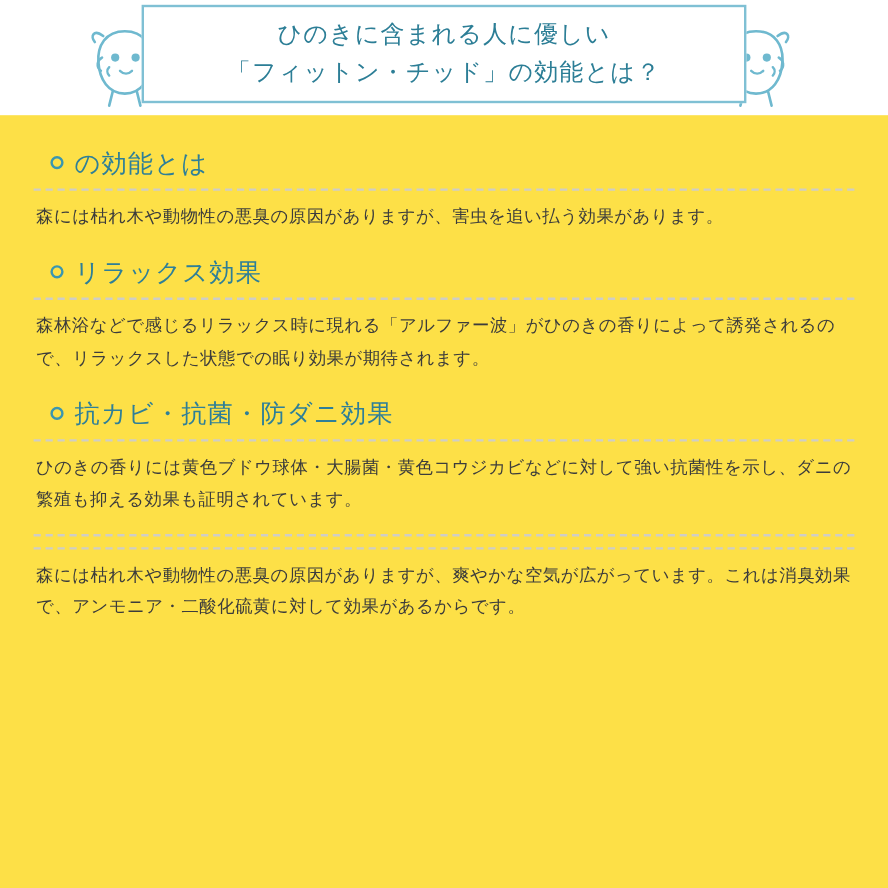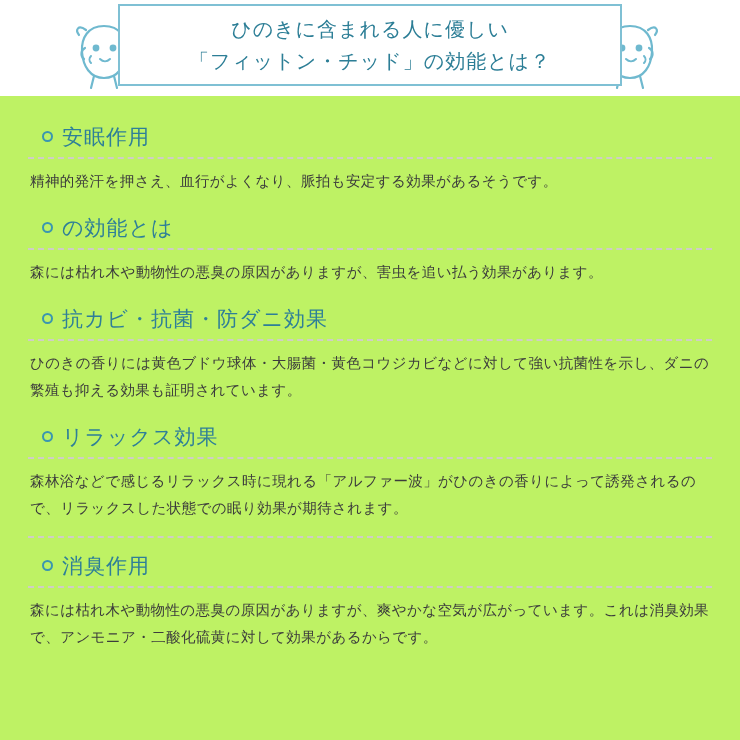--- a/index.html
+++ b/index.html
@@ -11,21 +11,21 @@
     height: 740px;
     background: #f2f1ec;
     font-family: "Liberation Sans", sans-serif;
     color: #3f3f3f;
     overflow: hidden;
   }
   .page {
     position: relative;
     width: 740px;
     height: 740px;
-    background: #bef264;
+    background: #fde047;
     box-sizing: border-box;
   }
 
   
   .header {
     position: relative;
     height: 96px;
     background: #ffffff;
   }
   .banner {
@@ -160,73 +160,59 @@
     </div>
 
     <div class="banner">
       <div class="banner-line">ひのきに含まれる人に優しい</div>
       <div class="banner-line">「フィットン・チッド」の効能とは？</div>
     </div>
   </div>
 
   <div class="content">
 
-    <div class="section">
-      <div class="sec-head">
-        <span class="sec-circle"></span>
-        <span class="sec-title">安眠作用</span>
-      </div>
-      <div class="divider"></div>
-      <div class="sec-body">
-        <p>精神的発汗を押さえ、血行がよくなり、脈拍も安定する効果があるそうです。</p>
-      </div>
-    </div>
 
     <div class="section">
       <div class="sec-head">
         <span class="sec-circle"></span>
         <span class="sec-title">の効能とは</span>
       </div>
       <div class="divider"></div>
       <div class="sec-body">
         <p>森には枯れ木や動物性の悪臭の原因がありますが、害虫を追い払う効果があります。</p>
       </div>
     </div>
 
     <div class="section">
       <div class="sec-head">
         <span class="sec-circle"></span>
-        <span class="sec-title">抗カビ・抗菌・防ダニ効果</span>
-      </div>
-      <div class="divider"></div>
-      <div class="sec-body">
-        <p>ひのきの香りには黄色ブドウ球体・大腸菌・黄色コウジカビなどに対して強い抗菌性を示し、ダニの繁殖も抑える効果も証明されています。</p>
+        <span class="sec-title">リラックス効果</span>
+      </div>
+      <div class="divider"></div>
+      <div class="sec-body">
+        <p>森林浴などで感じるリラックス時に現れる「アルファー波」がひのきの香りによって誘発されるので、リラックスした状態での眠り効果が期待されます。</p>
       </div>
     </div>
 
     <div class="section">
       <div class="sec-head">
         <span class="sec-circle"></span>
-        <span class="sec-title">リラックス効果</span>
-      </div>
-      <div class="divider"></div>
-      <div class="sec-body">
-        <p>森林浴などで感じるリラックス時に現れる「アルファー波」がひのきの香りによって誘発されるので、リラックスした状態での眠り効果が期待されます。</p>
-      </div>
-    </div>
-
-    <div class="section">
-      <div class="divider"></div>
-    </div>
-
-    <div class="section">
-      <div class="sec-head">
-        <span class="sec-circle"></span>
-        <span class="sec-title">消臭作用</span>
-      </div>
+        <span class="sec-title">抗カビ・抗菌・防ダニ効果</span>
+      </div>
+      <div class="divider"></div>
+      <div class="sec-body">
+        <p>ひのきの香りには黄色ブドウ球体・大腸菌・黄色コウジカビなどに対して強い抗菌性を示し、ダニの繁殖も抑える効果も証明されています。</p>
+      </div>
+    </div>
+
+    <div class="section">
+      <div class="divider"></div>
+    </div>
+
+    <div class="section">
       <div class="divider"></div>
       <div class="sec-body">
         <p>森には枯れ木や動物性の悪臭の原因がありますが、爽やかな空気が広がっています。これは消臭効果で、アンモニア・二酸化硫黄に対して効果があるからです。</p>
       </div>
     </div>
 
   </div>
 </div>
 
 </body></html>

